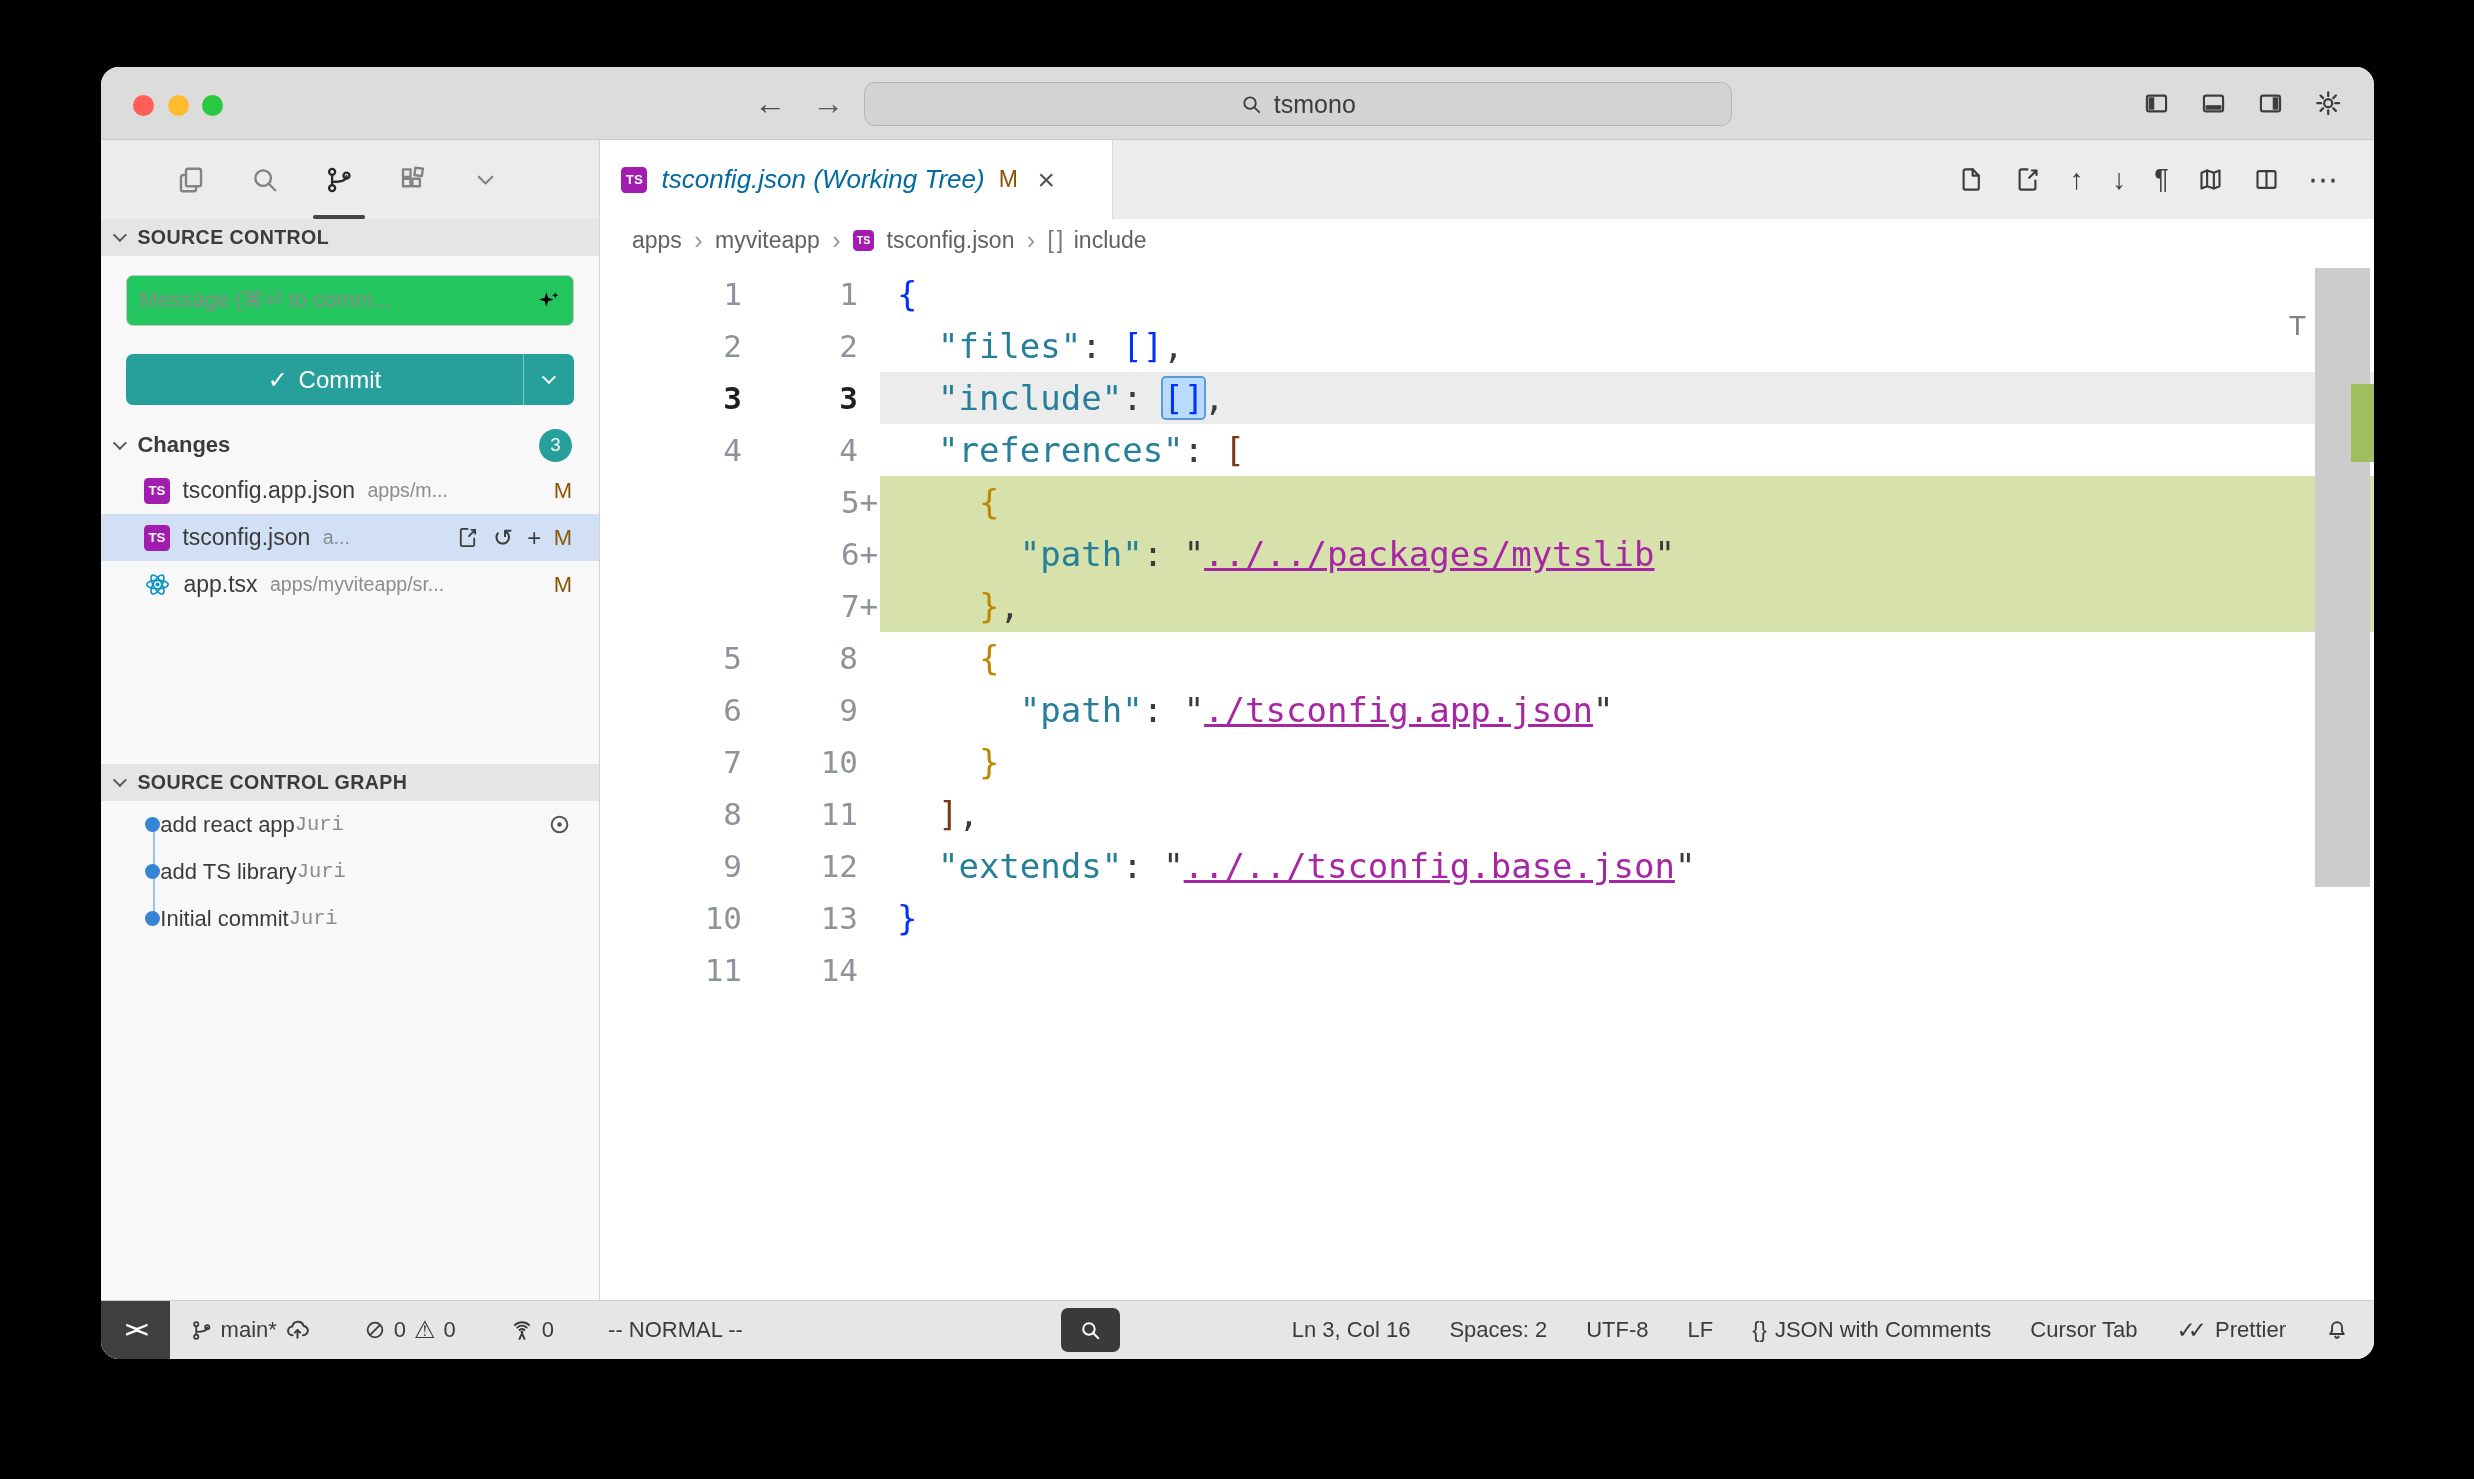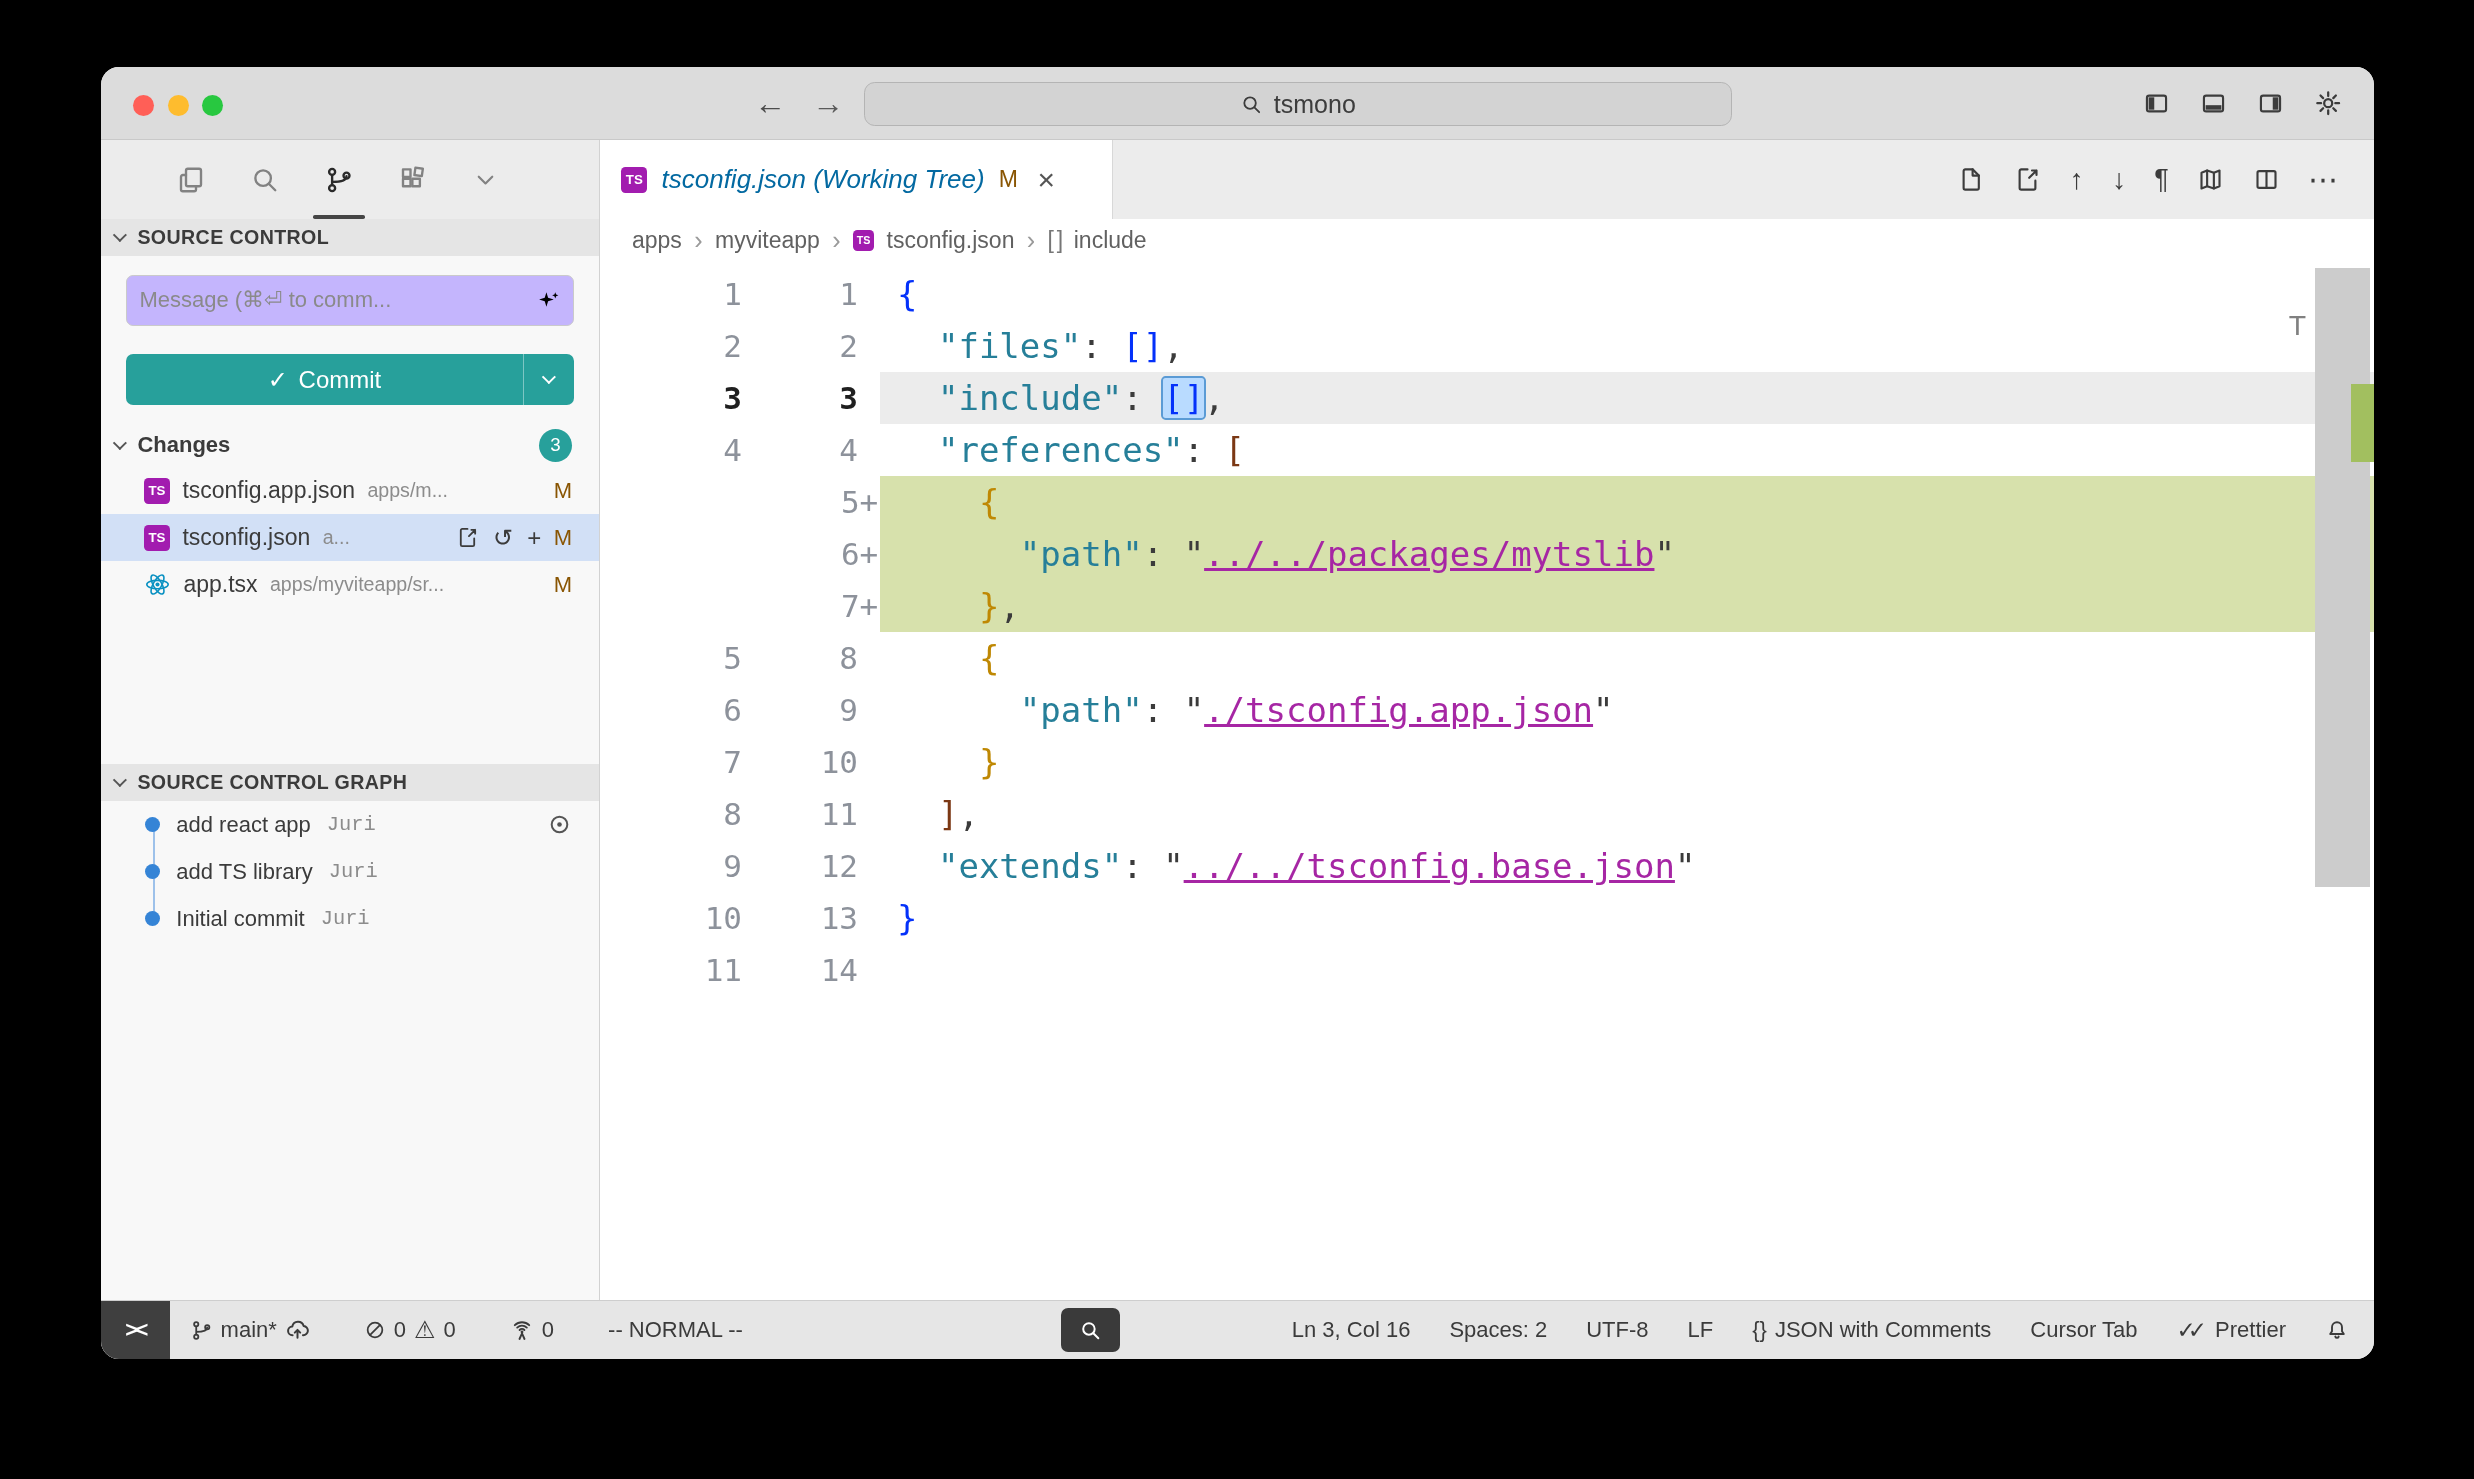--- a/index.html
+++ b/index.html
@@ -49,21 +49,21 @@
   .main { flex:1; display:flex; min-height:0; }
 
   
   .sidebar { width:499px; flex:0 0 499px; background:#f8f8f8; border-right:1.8px solid #d2d2d2;
              display:flex; flex-direction:column; }
   .band { height:37px; flex:0 0 37px; background:#e5e5e5; display:flex; align-items:center;
           padding:0 14.2px; gap:12.4px; color:#3b3b3b; font-size:19.6px; font-weight:700;
           letter-spacing:0.4px; }
   .chev { width:9.8px; height:9.8px; border-right:2.7px solid #555; border-bottom:2.7px solid #555;
           transform:rotate(45deg); margin-top:-4.4px; flex:0 0 auto; }
-  .msg-input { margin:18.7px 25px 0; height:51px; background:#c4b5fd; border:1.8px solid #cacaca;
+  .msg-input { margin:18.7px 25px 0; height:51px; background:#22c55e; border:1.8px solid #cacaca;
                border-radius:7.1px; display:flex; align-items:center; padding:0 12.4px; gap:20px; }
   .msg-input input { flex:1; border:none; outline:none; font-size:22px; color:#555;
                      font-family:"Liberation Sans",sans-serif; background:transparent; }
   .msg-input input::placeholder { color:#8a8a8a; }
   .commit-btn { margin:28.4px 25px 0; height:51px; border-radius:7.1px; background:#27a09b;
                 color:#fff; display:flex; align-items:stretch; overflow:hidden; }
   .commit-main { flex:1; display:flex; align-items:center; justify-content:center; gap:10.7px;
                  font-size:24px; }
   .commit-split { width:51px; border-left:1.8px solid rgba(255,255,255,.4); display:flex;
                   align-items:center; justify-content:center; }
@@ -83,21 +83,21 @@
   .file-desc { font-size:19.6px; color:#8c8c8c; white-space:nowrap; overflow:hidden;
                text-overflow:ellipsis; }
   .file-m { margin-left:auto; font-size:22px; color:#895503; }
   .row-actions { display:flex; gap:14.2px; margin-left:auto; color:#3b3b3b; align-items:center; }
   .row-actions + .file-m { margin-left:0; }
   .ra-glyph { font-size:24px; }
   .spacer { height:156px; flex:0 0 156px; }
   .graph-list { position:relative; }
   .graph-list::before { content:''; position:absolute; left:52px; top:23px; bottom:23px;
                         width:1.8px; background:#9dc1ea; }
-  .graph-row { height:47px; display:flex; align-items:center; padding:0 27px 0 39px; gap:16px;
+  .graph-row { height:47px; display:flex; align-items:center; padding:0 27px 0 39px; gap:0;
                position:relative; }
   .gdot { width:15px; height:15px; border-radius:50%; background:#3584d6; z-index:1;
           flex:0 0 15px; margin-left:5.3px; }
   .gmsg { font-size:22px; color:#3b3b3b; white-space:nowrap; }
   .gauthor { font-size:20.4px; color:#8c8c8c;font-family:Liberation Mono, monospace; }
   .gtarget { margin-left:auto; color:#555; }
 
   
   .editor { flex:1; background:#fff; position:relative; display:flex; flex-direction:column;
             min-width:0;gap:6px; }

